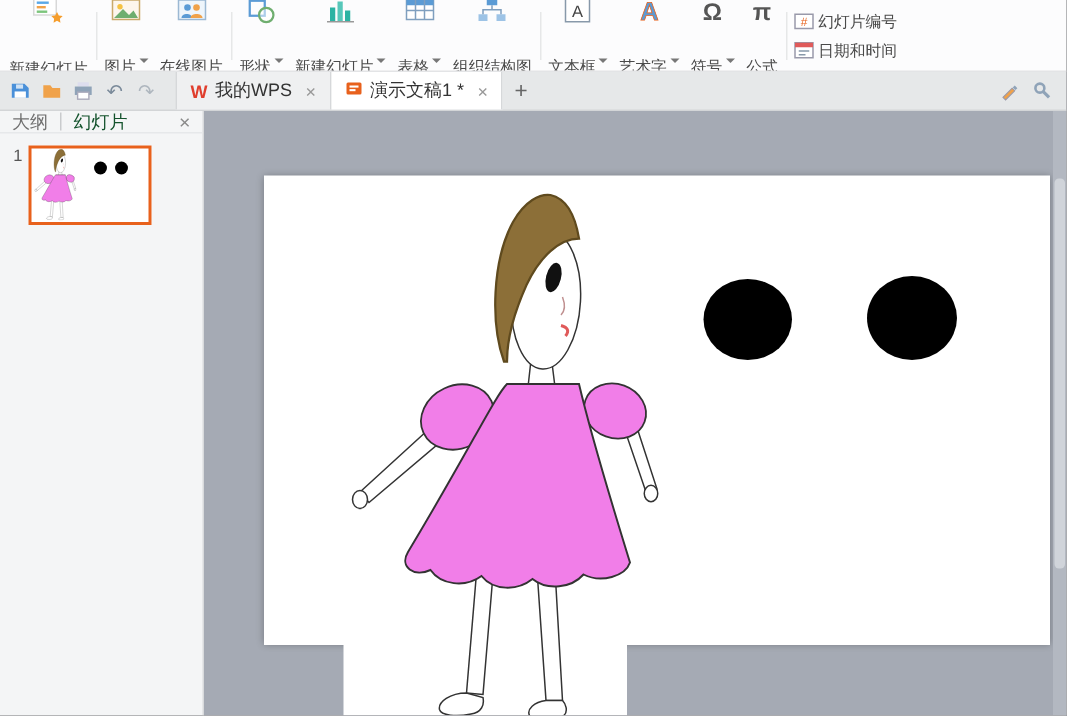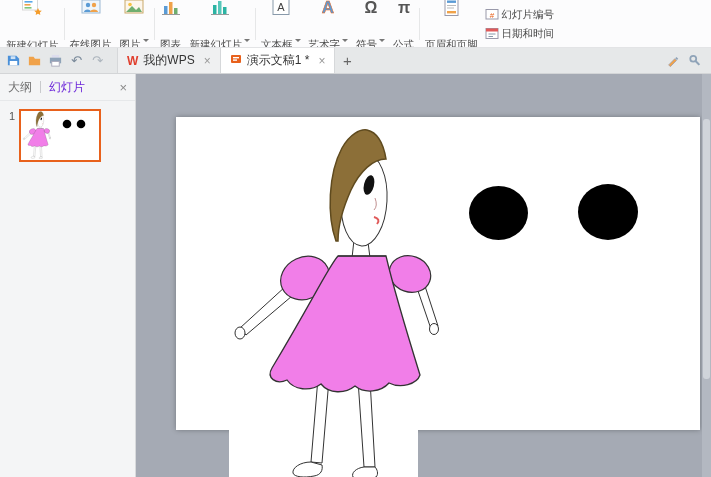--- a/index.html
+++ b/index.html
@@ -39,24 +39,24 @@
   .tab.inactive { background:#eff0f1; border-left:1px solid #d6d8da; }
   .tab.active { background:#ffffff; }
   .tclose { color:#999; font-size:12px; margin-left:4px; }
   .wlogo { color:#e03e2d; font-weight:bold; font-size:12px; }
   .newtab { width:24px; display:flex; align-items:center; justify-content:center; color:#666; font-size:15px; }
   .tb-right { margin-left:auto; display:flex; align-items:center; gap:8px; padding-right:9px; }
   .tb-right svg { display:block; }
   
   .main { display:flex; height:403px; }
   .sidebar { width:136px; background:#f4f5f6; border-right:1px solid #d8dadc; display:flex; flex-direction:column; }
-  .sb-head { height:27px; display:flex; align-items:center; padding:0 8px; font-size:12px; border-bottom:1px solid #e6e8ea; }
+  .sb-head { height:15px; display:flex; align-items:center; padding:0 8px; font-size:12px; border-bottom:1px solid #e6e8ea; }
   .sb-outline { color:#707070; }
   .sb-div { width:1px; height:12px; background:#c9cbcd; margin:0 8px; }
-  .sb-slides { color:#6d28d9; }
+  .sb-slides { color:#14532d; }
   .sb-close { margin-left:auto; color:#8a8a8a; font-size:13px; }
   .sb-body { padding:8px 4px 0 5px; display:flex; gap:4px; }
   .thumb-num { font-size:11px; color:#555; padding-top:1px; width:10px; text-align:right; }
   .thumb { width:82px; height:53px; background:#fff; border:2px solid #e8611c; position:relative; overflow:hidden; }
   .thumb svg { display:block; }
   .canvas { flex:1; position:relative; background:#a5aab4; overflow:hidden; }
   .slide { position:absolute; left:40px; top:43px; width:524px; height:313px; background:#fff;
            box-shadow:0 0 5px rgba(0,0,0,.3); }
   .girl { position:absolute; left:90px; top:54px; width:215px; height:352px; }
   .dot { position:absolute; background:#000; border-radius:50%; }
@@ -123,81 +123,106 @@
       <span class="rlrow">
           <span class="rlb">新建幻灯片</span>
         </span>
     </div>
 
     <div class="rsep"></div>
 
     <div class="rb">
       <span class="ric">
         <svg width="22" height="20" viewBox="0 0 22 20">
+            <rect x="2" y="3" width="18" height="13" fill="#fdf6ec" stroke="#c9a96a"></rect>
+            <circle cx="7" cy="7.5" r="1.8" fill="#f5c242"></circle>
+            <path d="M3,15 L9,9 L13,13 L16,10 L19,15 Z" fill="#6fae6f"></path>
+          </svg>
+      </span>
+      <span class="rlrow">
+          <span class="rlb">图片</span>
+          <span class="caret"></span>
+        </span>
+    </div>
+
+    <div class="rb">
+      <span class="ric">
+        <svg width="22" height="20" viewBox="0 0 22 20">
             <rect x="2" y="3" width="18" height="13" fill="#eef5fb" stroke="#9bb8d3"></rect>
             <circle cx="8" cy="8" r="2.2" fill="#5b9bd5"></circle>
             <circle cx="14" cy="8" r="2.2" fill="#f0a24a"></circle>
             <path d="M4,15 C4,11.5 11,11.5 11,15 Z" fill="#5b9bd5"></path>
             <path d="M10,15 C10,11.5 18,11.5 18,15 Z" fill="#f0a24a"></path>
           </svg>
       </span>
       <span class="rlrow">
           <span class="rlb">在线图片</span>
         </span>
     </div>
 
-    <div class="rb">
-      <span class="ric">
-        <svg width="22" height="20" viewBox="0 0 22 20">
-            <rect x="2" y="3" width="18" height="13" fill="#fdf6ec" stroke="#c9a96a"></rect>
-            <circle cx="7" cy="7.5" r="1.8" fill="#f5c242"></circle>
-            <path d="M3,15 L9,9 L13,13 L16,10 L19,15 Z" fill="#6fae6f"></path>
-          </svg>
-      </span>
-      <span class="rlrow">
-          <span class="rlb">图片</span>
-          <span class="caret"></span>
-        </span>
-    </div>
-
 
     <div class="rsep"></div>
 
 
-
-    <div class="rb">
-      <span class="ric">
-        <svg width="22" height="20" viewBox="0 0 22 20">
-            <rect x="4" y="9" width="3.5" height="8" fill="#5b9bd5"></rect>
-            <rect x="9" y="5" width="3.5" height="12" fill="#f0a24a"></rect>
-            <rect x="14" y="11" width="3.5" height="6" fill="#6fae6f"></rect>
-            <path d="M2,17.5 H20" stroke="#999"></path>
-          </svg>
-      </span>
-      <span class="rlrow">
-          <span class="rlb">图表</span>
-        </span>
-    </div>
+    <div class="rb">
+      <span class="ric">
+        <svg width="20" height="20" viewBox="0 0 20 20">
+            <rect x="2.5" y="3.5" width="10" height="10" fill="none" stroke="#5b9bd5" stroke-width="1.5"></rect>
+            <circle cx="13.5" cy="13" r="4.8" fill="#ffffff" fill-opacity="0.5" stroke="#6fae6f" stroke-width="1.5"></circle>
+          </svg>
+      </span>
+      <span class="rlrow">
+          <span class="rlb">形状</span>
+          <span class="caret"></span>
+        </span>
+    </div>
+
 
     <div class="rb">
       <span class="ric">
         <svg width="22" height="20" viewBox="0 0 22 20">
             <rect x="4" y="8" width="3.5" height="9" fill="#2bb3a3"></rect>
             <rect x="9" y="4" width="3.5" height="13" fill="#57c7ba"></rect>
             <rect x="14" y="10" width="3.5" height="7" fill="#2bb3a3"></rect>
             <path d="M2,17.5 H20" stroke="#999"></path>
           </svg>
       </span>
       <span class="rlrow">
           <span class="rlb">新建幻灯片</span>
           <span class="caret"></span>
         </span>
     </div>
 
-
+    <div class="rb">
+      <span class="ric">
+        <svg width="22" height="20" viewBox="0 0 22 20">
+            <rect x="2" y="3" width="18" height="13" fill="#fff" stroke="#7f9fbf"></rect>
+            <rect x="2" y="3" width="18" height="3.5" fill="#5b9bd5"></rect>
+            <path d="M8,3 V16 M14,3 V16 M2,10 H20" stroke="#7f9fbf"></path>
+          </svg>
+      </span>
+      <span class="rlrow">
+          <span class="rlb">表格</span>
+          <span class="caret"></span>
+        </span>
+    </div>
+
+    <div class="rb">
+      <span class="ric">
+        <svg width="22" height="20" viewBox="0 0 22 20">
+            <rect x="7.5" y="2" width="7" height="4.5" fill="#5b9bd5"></rect>
+            <rect x="2" y="12.5" width="6" height="4.5" fill="#9dc3e6"></rect>
+            <rect x="14" y="12.5" width="6" height="4.5" fill="#9dc3e6"></rect>
+            <path d="M11,6.5 V9.5 M5,12.5 V9.5 H17 V12.5" stroke="#7f9fbf" fill="none"></path>
+          </svg>
+      </span>
+      <span class="rlrow">
+          <span class="rlb">组织结构图</span>
+        </span>
+    </div>
 
     <div class="rsep"></div>
 
     <div class="rb">
       <span class="ric">
         <svg width="22" height="20" viewBox="0 0 22 20">
             <rect x="3" y="2.5" width="16" height="15" fill="#fff" stroke="#8899aa"></rect>
             <text x="11" y="14" font-size="11" text-anchor="middle" fill="#444">A</text>
           </svg>
       </span>
@@ -237,33 +262,20 @@
             <text x="10" y="16" font-size="16" font-weight="bold" text-anchor="middle" fill="#555">π</text>
           </svg>
       </span>
       <span class="rlrow">
           <span class="rlb">公式</span>
         </span>
     </div>
 
     <div class="rsep"></div>
 
-    <div class="rb">
-      <span class="ric">
-        <svg width="22" height="20" viewBox="0 0 22 20">
-            <rect x="5" y="1.5" width="13" height="17" fill="#fff" stroke="#99a"></rect>
-            <rect x="7" y="3.5" width="9" height="2.4" fill="#5b9bd5"></rect>
-            <rect x="7" y="14" width="9" height="2.4" fill="#f0a24a"></rect>
-            <path d="M7,8.5 H16 M7,11 H14" stroke="#bbb"></path>
-          </svg>
-      </span>
-      <span class="rlrow">
-          <span class="rlb">页眉和页脚</span>
-        </span>
-    </div>
 
     <div class="rstack">
       <div class="rsmall">
         <span>
           <svg width="14" height="13" viewBox="0 0 14 13">
               <rect x="1" y="1.5" width="12" height="9.5" fill="#fff" stroke="#99a"></rect>
               <text x="7" y="9.5" font-size="8" text-anchor="middle" fill="#e8611c">#</text>
             </svg>
         </span>
         <span>幻灯片编号</span>

